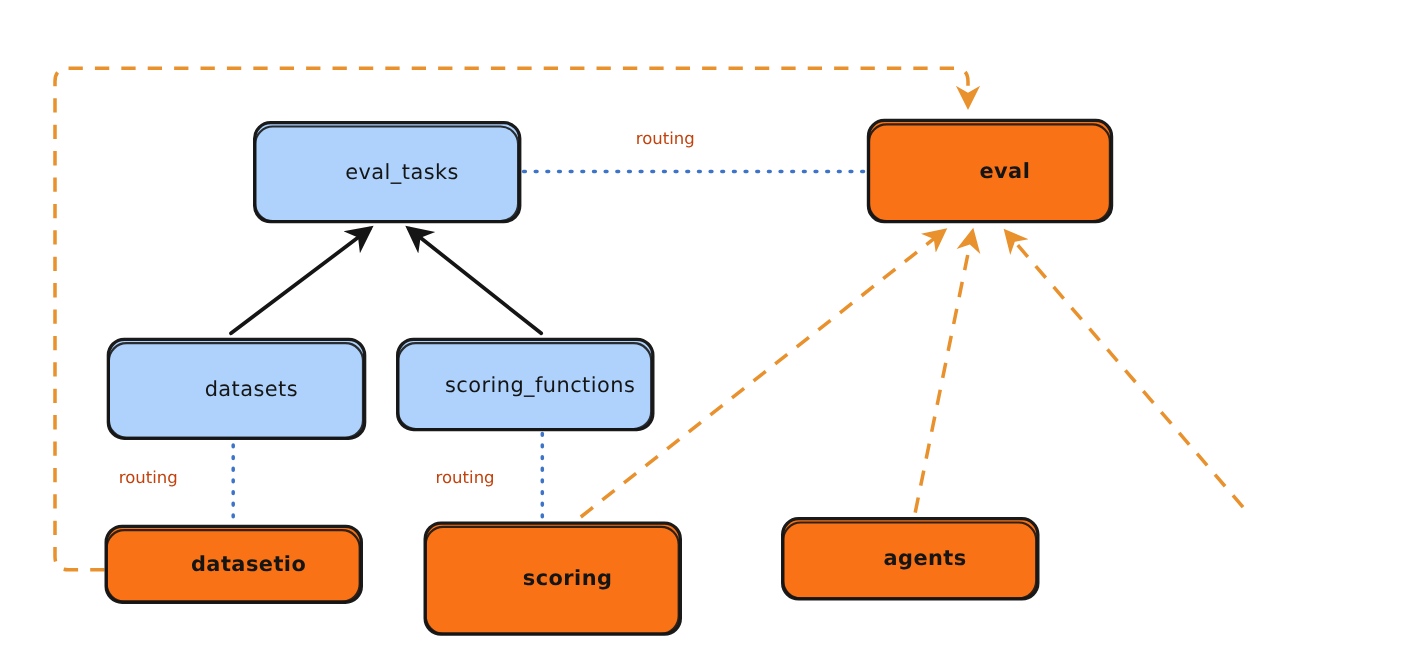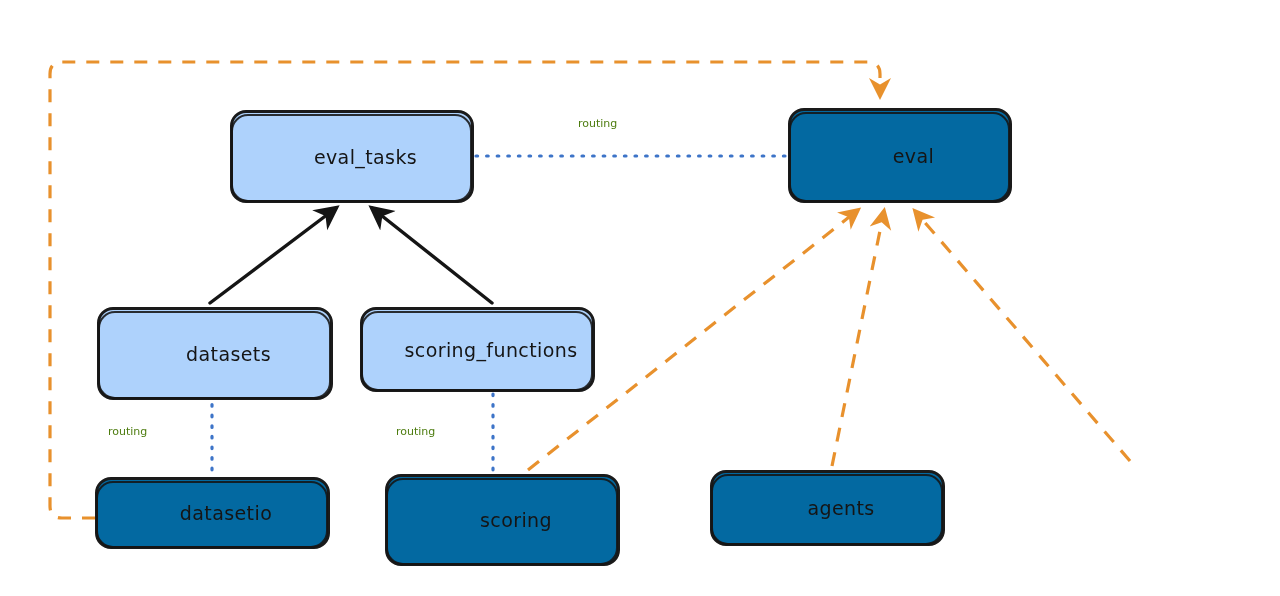--- a/index.html
+++ b/index.html
@@ -42,40 +42,40 @@
   }
   .node .node-label {
     font-family: "DejaVu Sans", sans-serif;
     font-size: 19px;
     color: #151515;
     letter-spacing: 0.4px;
     white-space: nowrap;
     user-select: none;
   }
   .node.blue { background: #aed2fc; }
-  .node.green { background: #0369a1; }
+  .node.green { background: #f97316; font-weight: bold; }
 
   
   .node::after {
     content: "";
     position: absolute;
     left: -2px;
     top: 1px;
     right: -1px;
     bottom: -2px;
     border: 2px solid rgba(20,20,20,0.88);
     border-radius: 17px;
     pointer-events: none;
   }
 
   .edge-label {
     position: absolute;
     font-family: "DejaVu Sans", sans-serif;
-    font-size: 11px;
-    color: #4d7c0f;
+    font-size: 15px;
+    color: #c2410c;
     white-space: nowrap;
     user-select: none;
   }
 </style>
 </head>
 <body>
 
 <div id="diagram-root">
 
   <svg id="edge-layer" viewBox="0 0 1280 596" width="1280" height="596" xmlns="http://www.w3.org/2000/svg">
@@ -120,21 +120,21 @@
   </div>
 
   <div class="node blue" style="left:360px; top:307px; width:235px; height:85px;">
     <span class="node-label">scoring_functions</span>
   </div>
 
   <div class="node green" style="left:95px; top:477px; width:235px; height:72px;">
     <span class="node-label">datasetio</span>
   </div>
 
-  <div class="node green" style="left:385px; top:474px; width:235px; height:92px;">
+  <div class="node green" style="left:385px; top:474px; width:235px; height:104px;">
     <span class="node-label">scoring</span>
   </div>
 
   <div class="node green" style="left:710px; top:470px; width:235px; height:76px;">
     <span class="node-label">agents</span>
   </div>
 
 
   <div class="edge-label" style="left:578px; top:117px;">routing</div>
 

